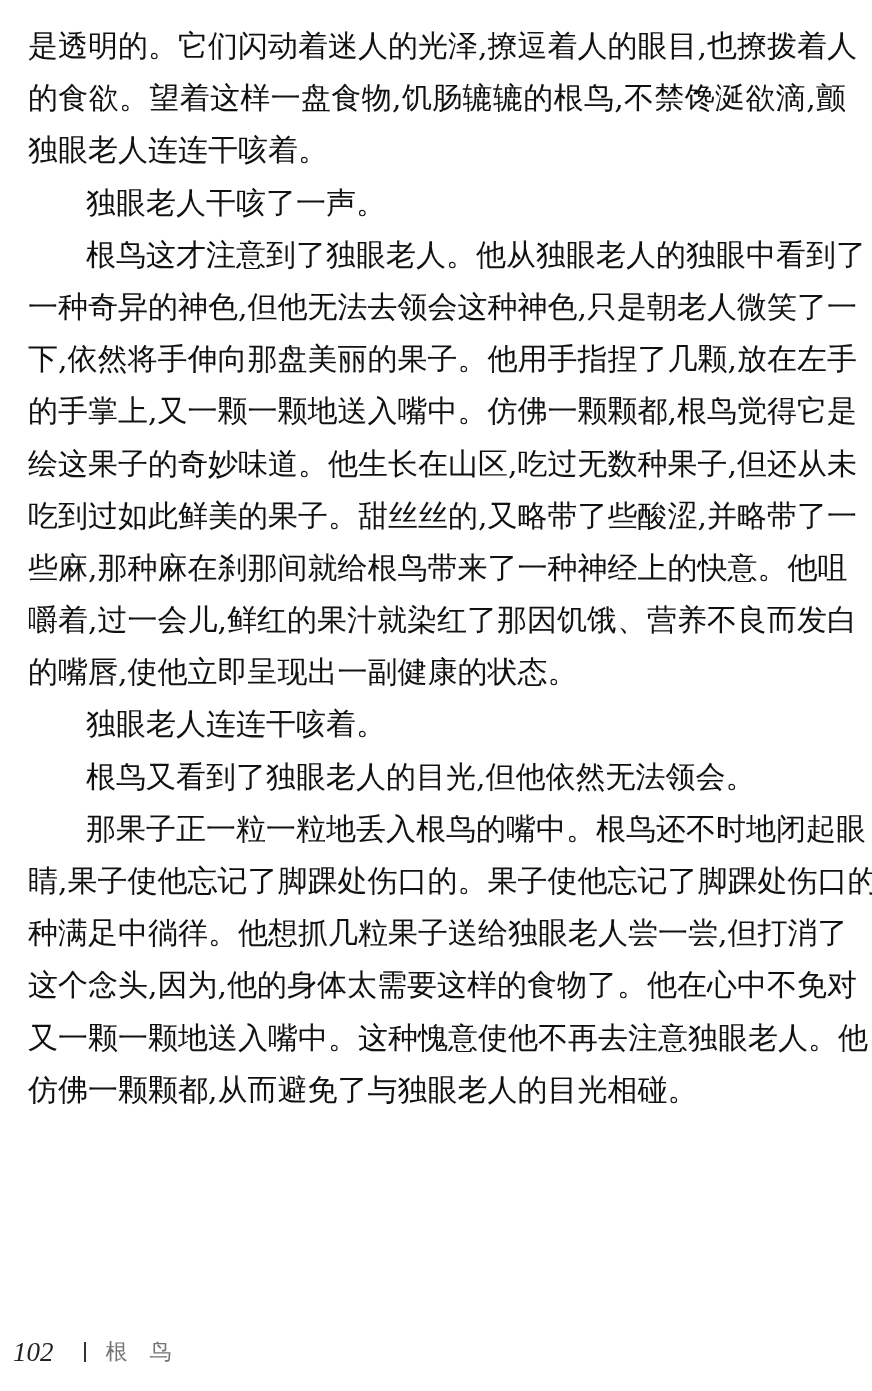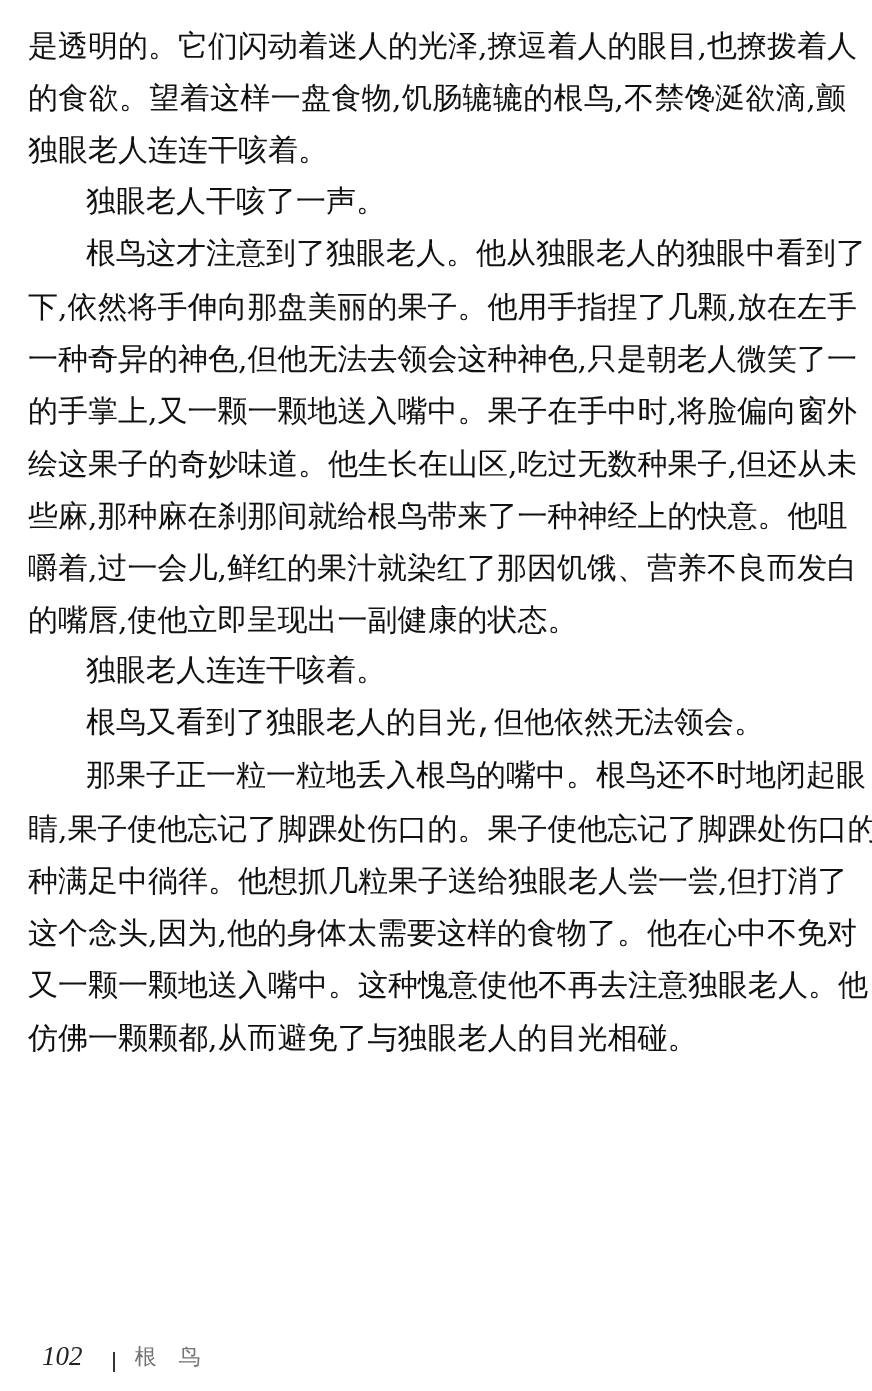--- a/index.html
+++ b/index.html
@@ -5,39 +5,40 @@
   html, body { margin: 0; padding: 0; background: #ffffff; }
   body { width: 872px; height: 1391px; position: relative; overflow: hidden; }
   .page {
     position: absolute; left: 28px; top: 20px; width: 818px;
     font-family: "DejaVu Serif", "Liberation Serif", serif;
     font-size: 30px; line-height: 52.2px; color: #111;
     text-align: justify; text-justify: inter-character;
   }
   .line { display: block; height: 52.2px; white-space: nowrap; text-align-last: justify; text-align: justify; }
   .line.last { text-align-last: left; }
-  .line.indent { padding-left: 58px; font-family: Liberation Mono, monospace; }
-  .footer { position: absolute; left: 42px; top: 1332px; height: 40px; display: flex; align-items: flex-end; font-family: "DejaVu Serif", serif; color: #222; }
+  .line.indent { padding-left: 58px; }
+  .footer { position: absolute; left: 13px; top: 1332px; height: 40px; display: flex; align-items: center; font-family: "DejaVu Serif", serif; color: #222; }
   .pnum { font-family: "Liberation Serif", serif; font-style: italic; font-size: 27px; }
   .sep { display: inline-block; width: 2px; height: 20px; background: #333; margin: 0 20px 0 30px; }
   .running { font-family: "DejaVu Sans", sans-serif; font-size: 22px; letter-spacing: 22px; color: #737373; }
 </style>
 </head>
 <body>
 
 <div class="page" id="page">
     <span class="line">是透明的。它们闪动着迷人的光泽,撩逗着人的眼目,也撩拨着人</span>
     <span class="line">的食欲。望着这样一盘食物,饥肠辘辘的根鸟,不禁馋涎欲滴,颤</span>
     <span class="line last">独眼老人连连干咳着。</span>
     <span class="line indent last">独眼老人干咳了一声。</span>
     <span class="line indent">根鸟这才注意到了独眼老人。他从独眼老人的独眼中看到了</span>
+    <span class="line">一种奇异的神色,但他无法去领会这种神色,只是朝老人微笑了一</span>
     <span class="line">下,依然将手伸向那盘美丽的果子。他用手指捏了几颗,放在左手</span>
-    <span class="line">一种奇异的神色,但他无法去领会这种神色,只是朝老人微笑了一</span>
-    <span class="line">的手掌上,又一颗一颗地送入嘴中。果子在手中时,将脸偏向窗外</span>
+    <span class="line">的手掌上,又一颗一颗地送入嘴中。仿佛一颗颗都,根鸟觉得它是</span>
     <span class="line">绘这果子的奇妙味道。他生长在山区,吃过无数种果子,但还从未</span>
+    <span class="line">吃到过如此鲜美的果子。甜丝丝的,又略带了些酸涩,并略带了一</span>
     <span class="line">些麻,那种麻在刹那间就给根鸟带来了一种神经上的快意。他咀</span>
     <span class="line">嚼着,过一会儿,鲜红的果汁就染红了那因饥饿、营养不良而发白</span>
     <span class="line last">的嘴唇,使他立即呈现出一副健康的状态。</span>
     <span class="line indent last">独眼老人连连干咳着。</span>
     <span class="line indent last">根鸟又看到了独眼老人的目光,但他依然无法领会。</span>
     <span class="line indent">那果子正一粒一粒地丢入根鸟的嘴中。根鸟还不时地闭起眼</span>
     <span class="line">睛,果子使他忘记了脚踝处伤口的。果子使他忘记了脚踝处伤口的</span>
     <span class="line">种满足中徜徉。他想抓几粒果子送给独眼老人尝一尝,但打消了</span>
     <span class="line">这个念头,因为,他的身体太需要这样的食物了。他在心中不免对</span>
     <span class="line">又一颗一颗地送入嘴中。这种愧意使他不再去注意独眼老人。他</span>

